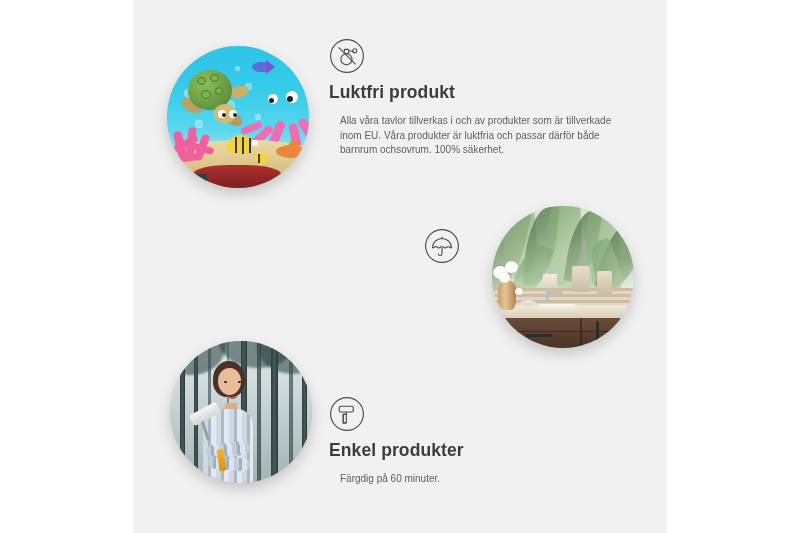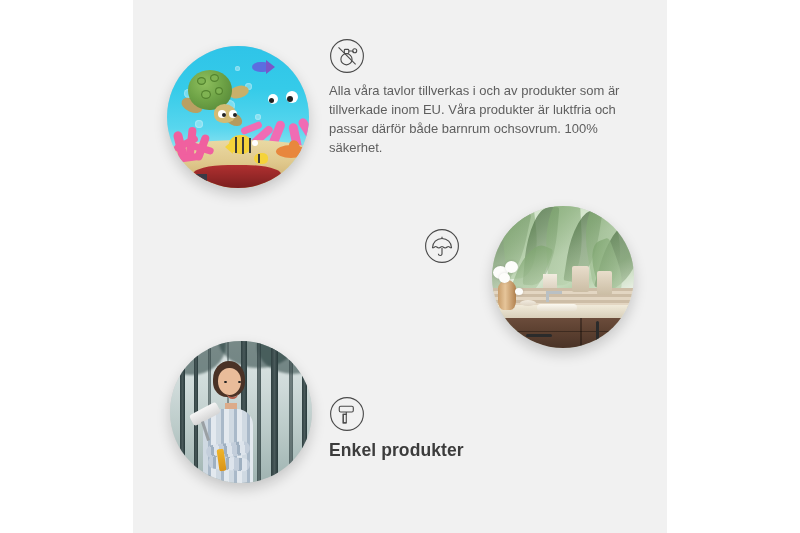--- a/index.html
+++ b/index.html
@@ -44,24 +44,24 @@
   .feature { position: absolute; }
   .feat-title {
     font-size: 17.5px;
     font-weight: bold;
     color: #3c3c3c;
     margin: 0 0 4px 0;
     line-height: 1.2;
     letter-spacing: .1px;
   }
   .feat-body {
-    font-size: 13px;
+    font-size: 10px;
     color: #5e5e5e;
     line-height: 1.45;
-    margin: 0;
+    margin: 11px;
   }
   .icon-wrap { margin-bottom: 8px; }
   .align-left  { text-align: left;  }
   .align-right { text-align: right; }
   .align-left .icon-wrap  { text-align: left;  }
   .align-right .icon-wrap { text-align: right; }
 
   svg.ficon { display: inline-block; vertical-align: middle; }
 
   
@@ -209,20 +209,21 @@
       <div class="icon-wrap">
         <svg class="ficon" width="36" height="36" viewBox="0 0 40 40" fill="none" stroke="#4a4a4a" stroke-width="1.25">
           <circle cx="20" cy="20" r="18.2"></circle>
           <path d="M13.2 23.6c0-3.4 2.8-6.2 6.2-6.2s6.2 2.8 6.2 6.2-2.8 6.2-6.2 6.2-6.2-2.8-6.2-6.2z"></path>
           <rect x="17" y="12.6" width="5" height="4.6" rx="1"></rect>
           <path d="M22 14.4h3.2c1 0 1.8.8 1.8 1.8"></path>
           <circle cx="28.6" cy="14.2" r="2.2"></circle>
           <path d="M10.6 10.4 29.6 29.4"></path>
         </svg>
       </div>
+      <div class="feat-title">Luktfri produkt</div>
       <div class="feat-body">Alla våra tavlor tillverkas i och av produkter som är tillverkade inom EU. Våra produkter är luktfria och passar därför både barnrum ochsovrum. 100% säkerhet.</div>
     </div>
 
     <div class="photo" style="left:359px; top:206px; width:142px; height:142px;">
       <div class="inner">
         <div class="bt-wall"></div>
         <div class="leafd" style="left:-6%;  top:2%;  width:40px; height:86px; transform:rotate(12deg);"></div>
         <div class="leaf" style="left:8%;   top:-4%; width:34px; height:78px; transform:rotate(-6deg);"></div>
         <div class="leafd" style="left:24%;  top:0%;  width:30px; height:80px; transform:rotate(5deg);"></div>
         <div class="leaf" style="left:38%;  top:-6%; width:36px; height:88px; transform:rotate(-3deg);"></div>
@@ -308,16 +309,17 @@
     <div class="feature align-left" style="left:196px; top:396px; width:290px;">
       <div class="icon-wrap">
         <svg class="ficon" width="36" height="36" viewBox="0 0 40 40" fill="none" stroke="#4a4a4a" stroke-width="1.25">
           <circle cx="20" cy="20" r="18.2"></circle>
           <rect x="11.4" y="11.4" width="15.6" height="6.4" rx="1.6"></rect>
           <path d="M19.2 17.8v2.6h-3.4v9.4h3.4"></path>
           <rect x="15.8" y="20.4" width="3.4" height="9.4"></rect>
         </svg>
       </div>
       <div class="feat-title">Enkel produkter</div>
+      <div class="feat-body">Färgdig på 60 minuter.</div>
     </div>
 
   </div>
 </div>
 
 </body></html>

